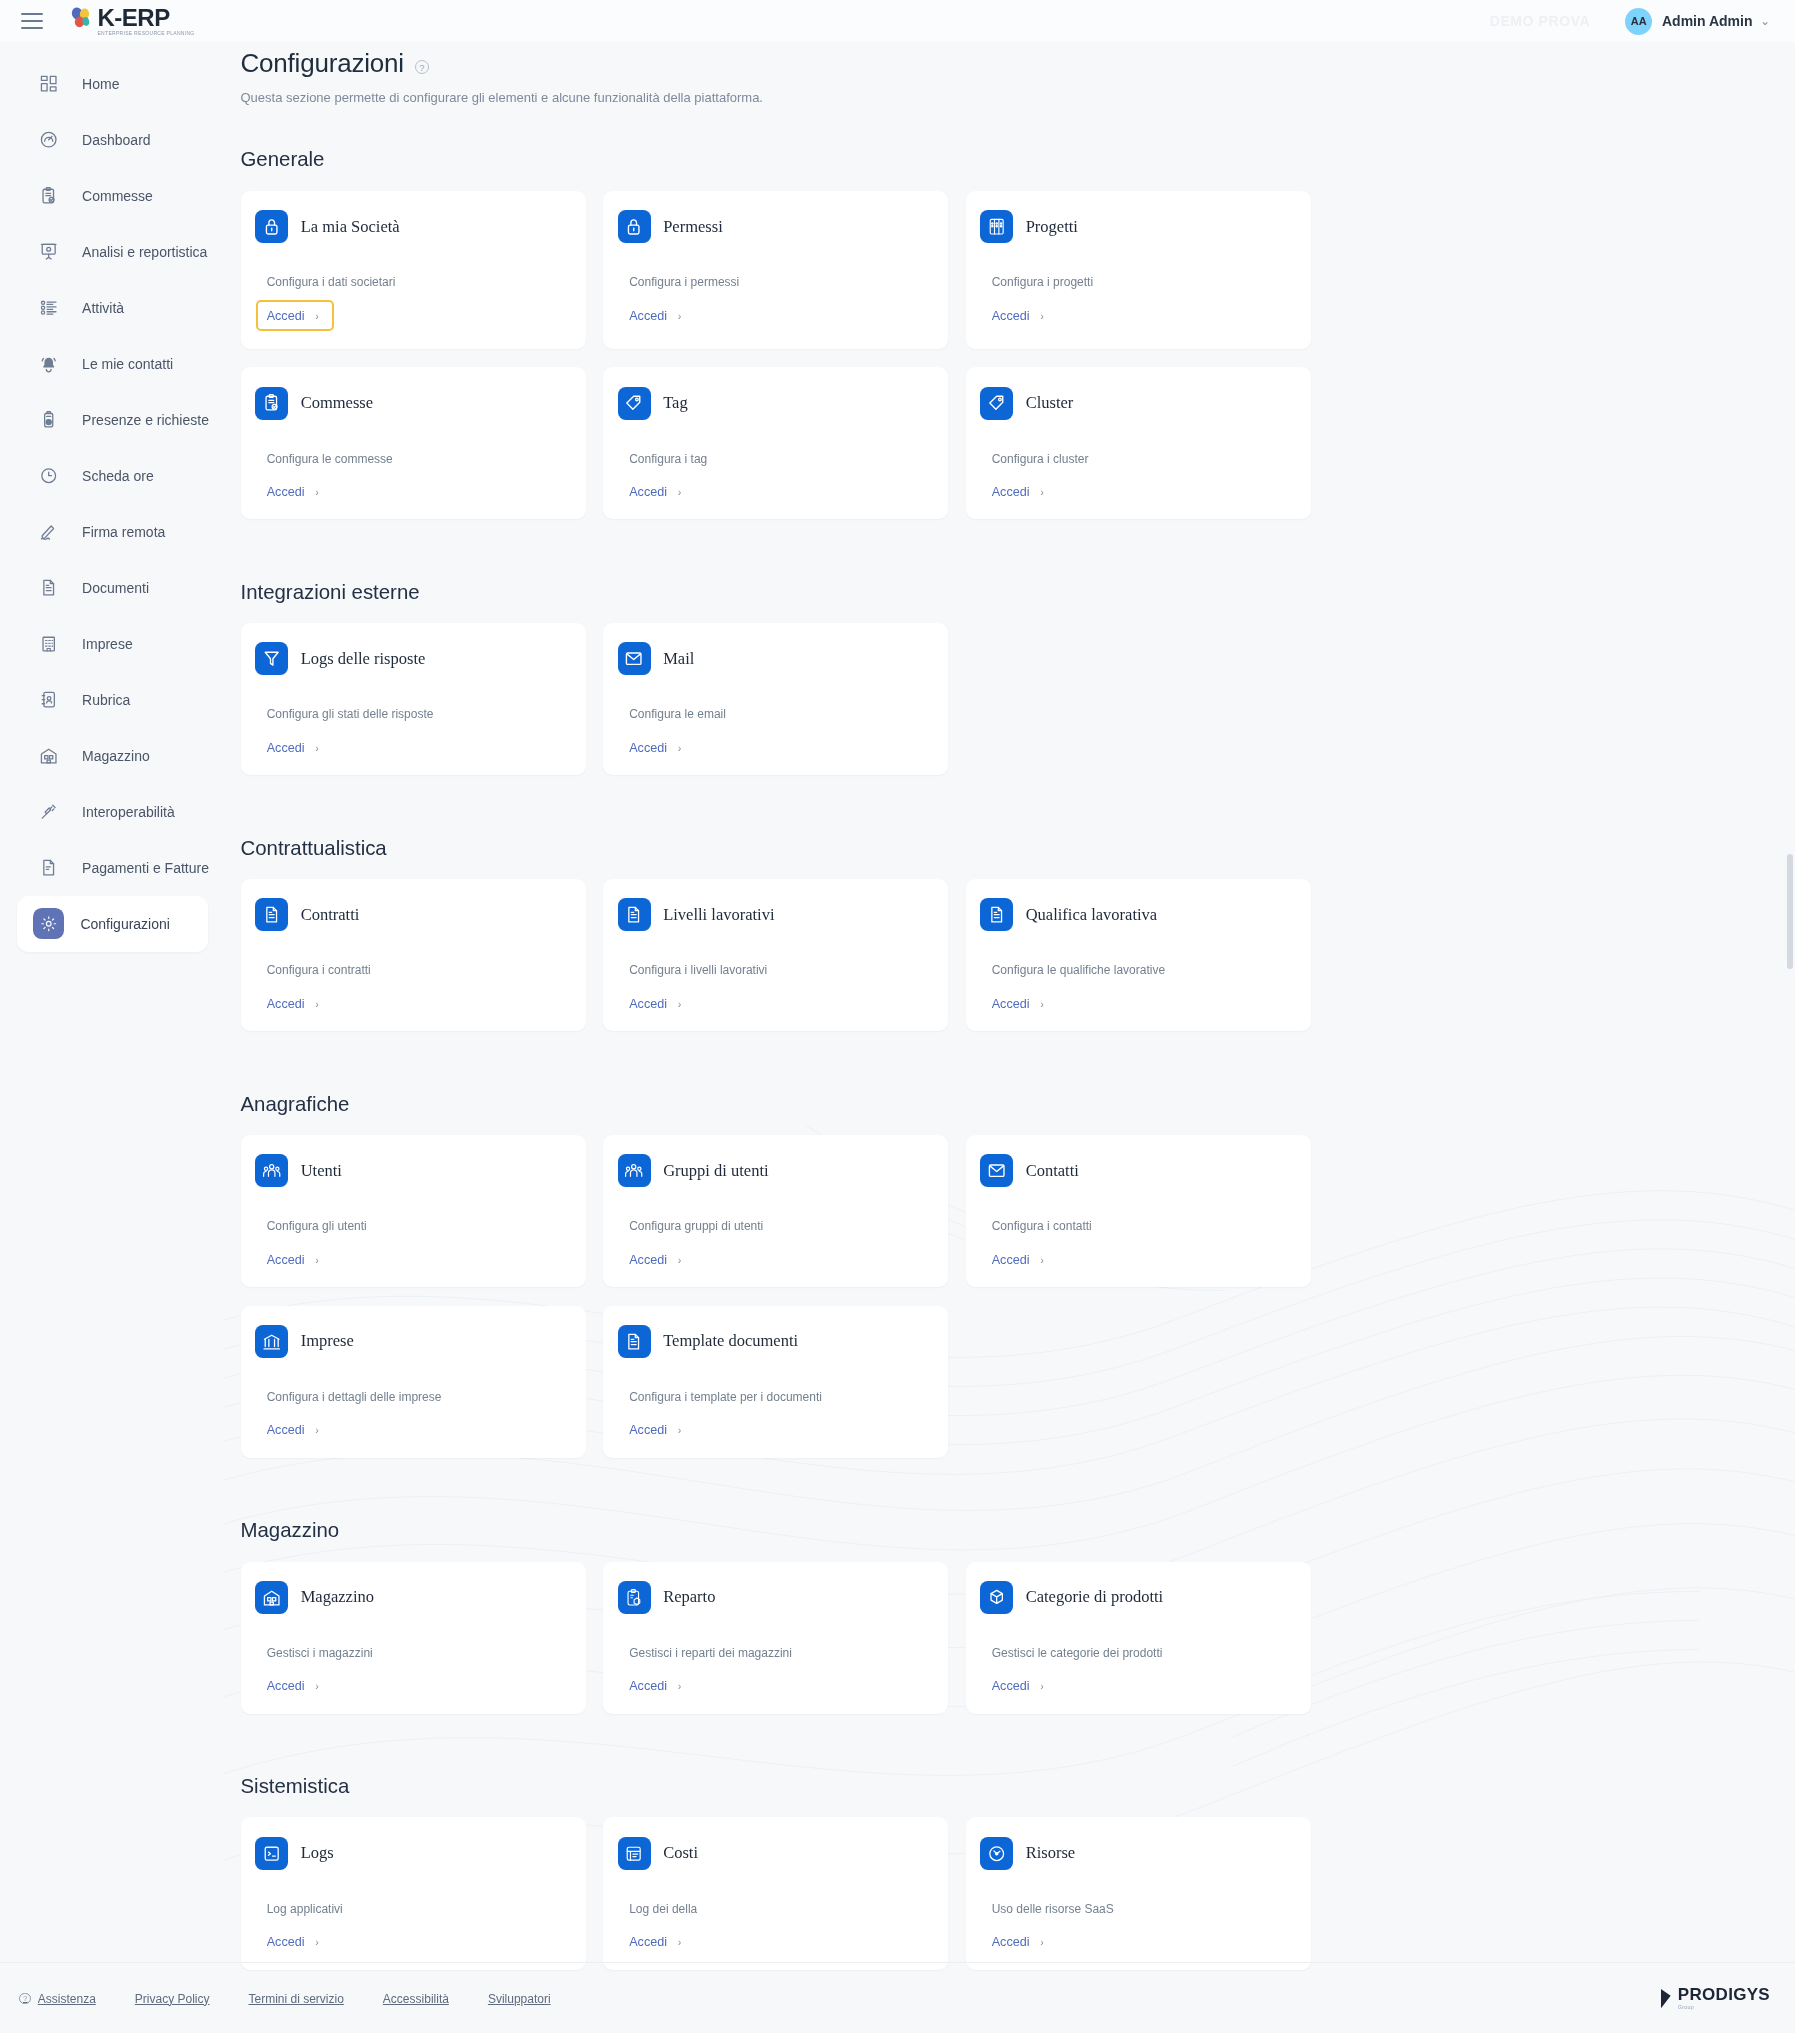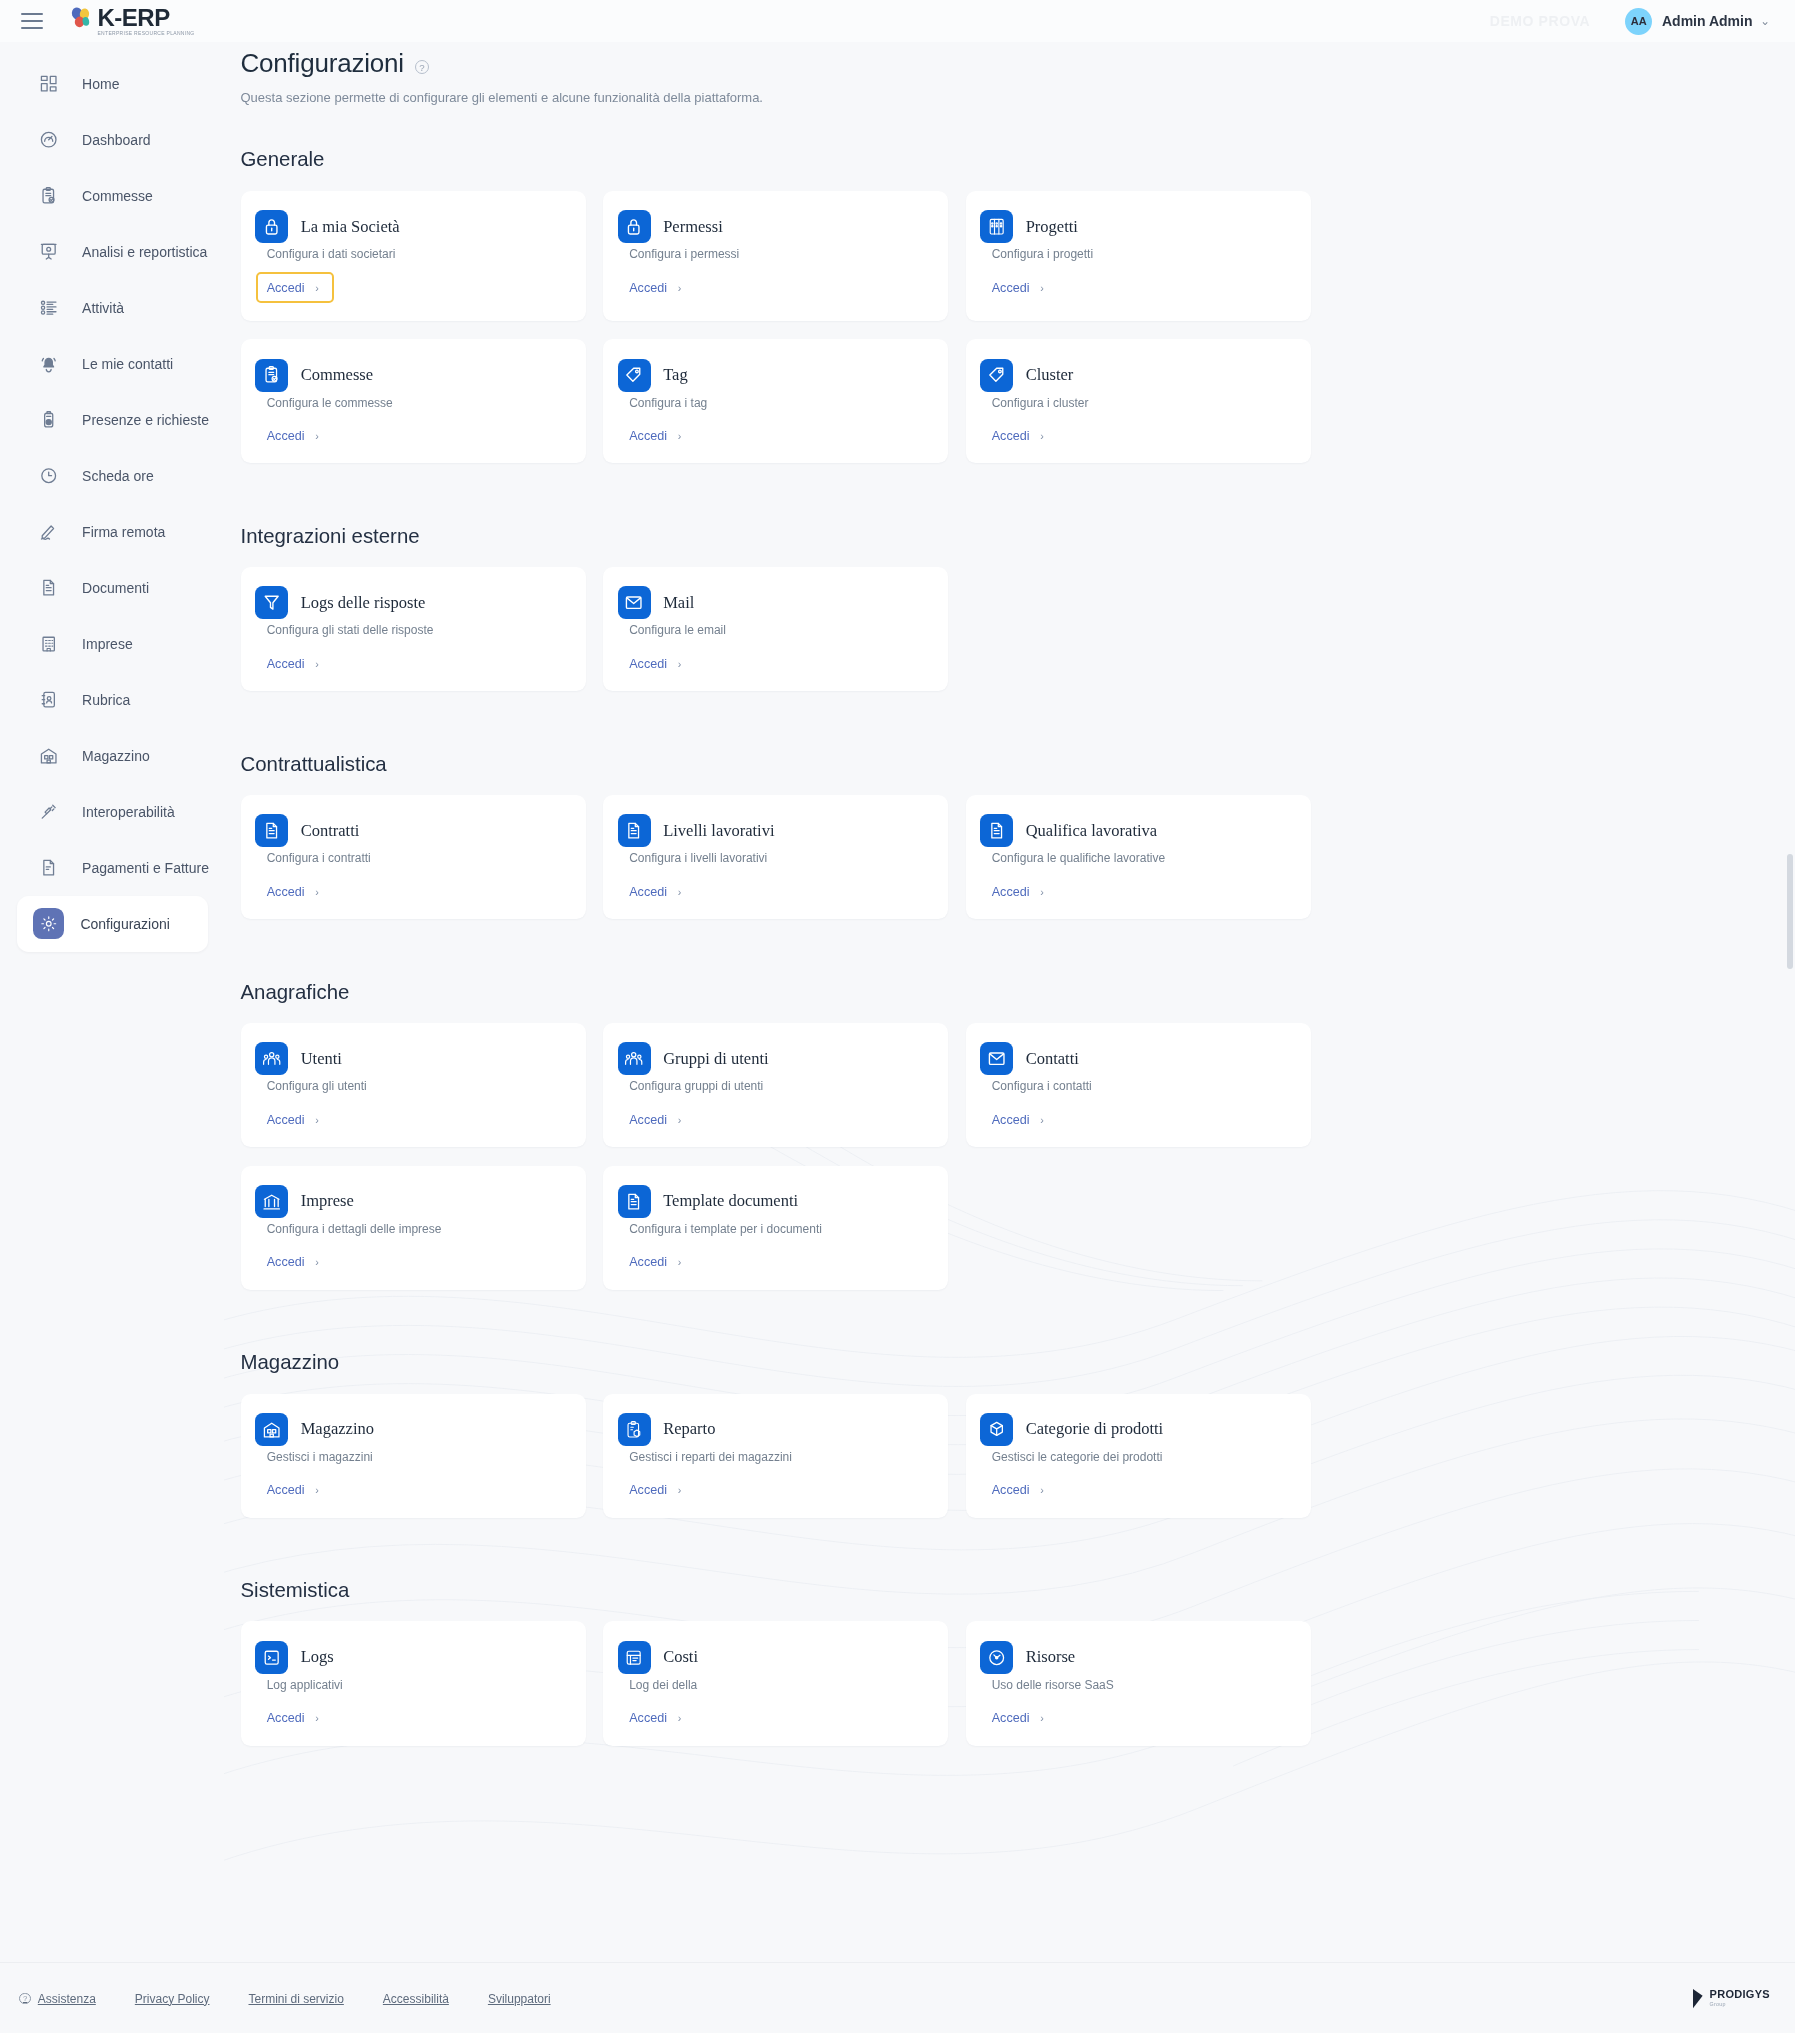--- a/index.html
+++ b/index.html
@@ -90,21 +90,21 @@
     margin-bottom: 0;
   }
   .card-head { display: flex; align-items: center; font-family: Liberation Serif, serif; }
   .card-icon {
     width: 33px; height: 33px; border-radius: 7.8px; background: #0c66d6;
     display: flex; align-items: center; justify-content: center; flex: none;
     color: #fff;
   }
   .card-icon svg { display: block; }
   .card-title { font-size: 16.5px; color: #1e2a3a; margin-left: 12.6px; }
-  .card-desc { font-size: 12px; color: #74808f; margin-top: 4px; margin-left: 11.6px; }
+  .card-desc { font-size: 12px; color: #74808f; margin-top: 32px; margin-left: 11.6px; }
   .card-link {
     margin-top: 19.4px; margin-left: 11.6px; display: inline-flex; align-items: center;
     font-size: 12.6px; color: #4f6bbd; cursor: pointer;
   }
   .card-link .chev { margin-left: 10.7px; color: #7f8ea6; font-size: 10.7px; }
   .card-link.focused {
     outline: 2.9px solid #f5c13d; border-radius: 2.9px;
     padding: 6.8px 13.6px 6.8px 8.7px; margin-left: 2.9px; margin-top: 12.6px;
   }
 
@@ -120,21 +120,21 @@
     display: inline-flex; align-items: center; cursor: pointer;
   }
   .footer-link .qm {
     width: 11.6px; height: 11.6px; border: 1px solid #8c97a6; border-radius: 50%;
     font-size: 7.8px; color: #8c97a6; display: inline-flex; align-items: center;
     justify-content: center; margin-right: 6.8px; text-decoration: none;
   }
   .footer-brand { margin-left: auto; margin-right: 25px; display: flex; align-items: center; }
   .pg-mark { width: 12.6px; height: 21.3px; margin-right: 4.9px; }
   .pg-text { display: flex; flex-direction: column; line-height: 1; }
-  .pg-name { font-size: 11px; font-weight: bold; color: #1d2636; letter-spacing: 0.3px; }
+  .pg-name { font-size: 17px; font-weight: bold; color: #1d2636; letter-spacing: 0.3px; }
   .pg-sub { font-size: 5.3px; color: #9aa5b4; letter-spacing: 0.3px; margin-top: 1.9px; }
 
   .scrollbar {
     position: absolute; right: 1.9px; top: 854px; width: 5.8px; height: 115px;
     background: #d4d9e0; border-radius: 3.9px; z-index: 50;
   }
 </style>
 </head>
 <body>
 

